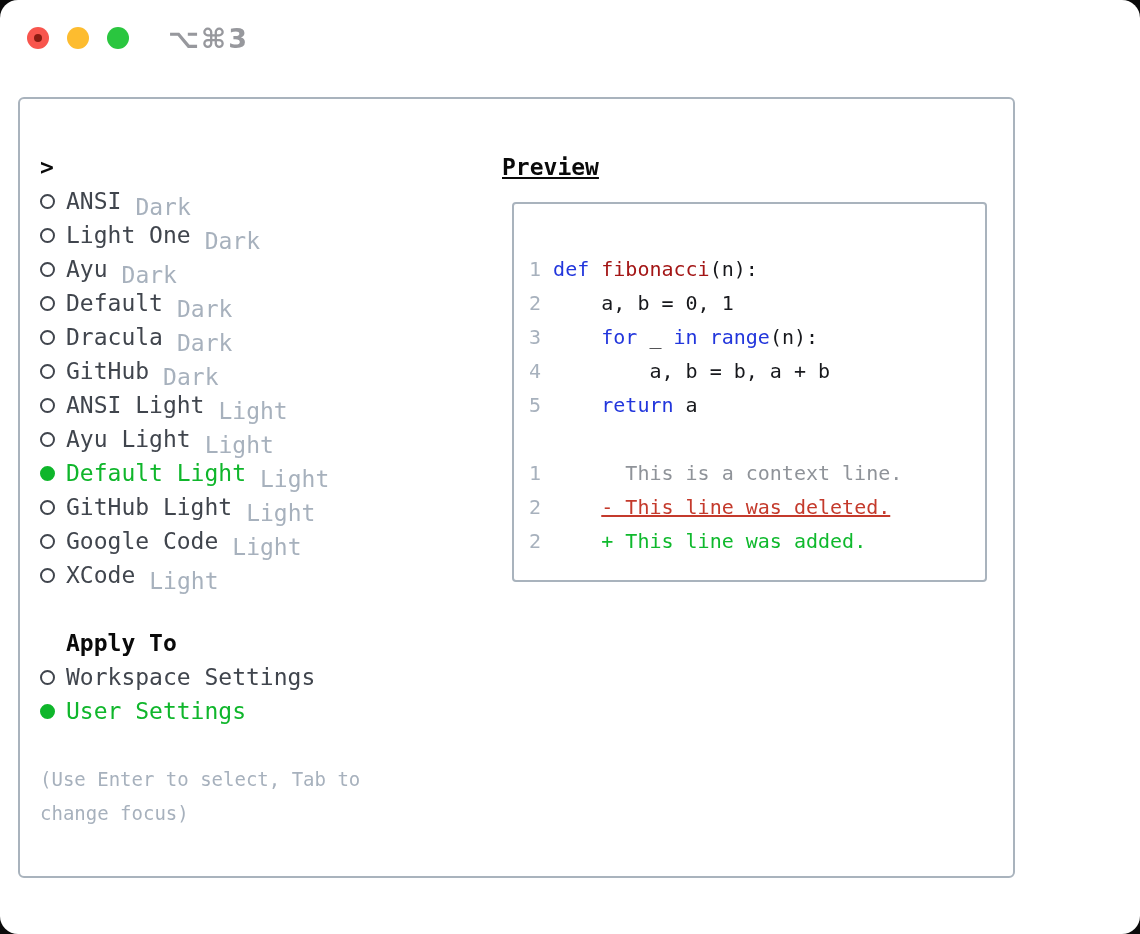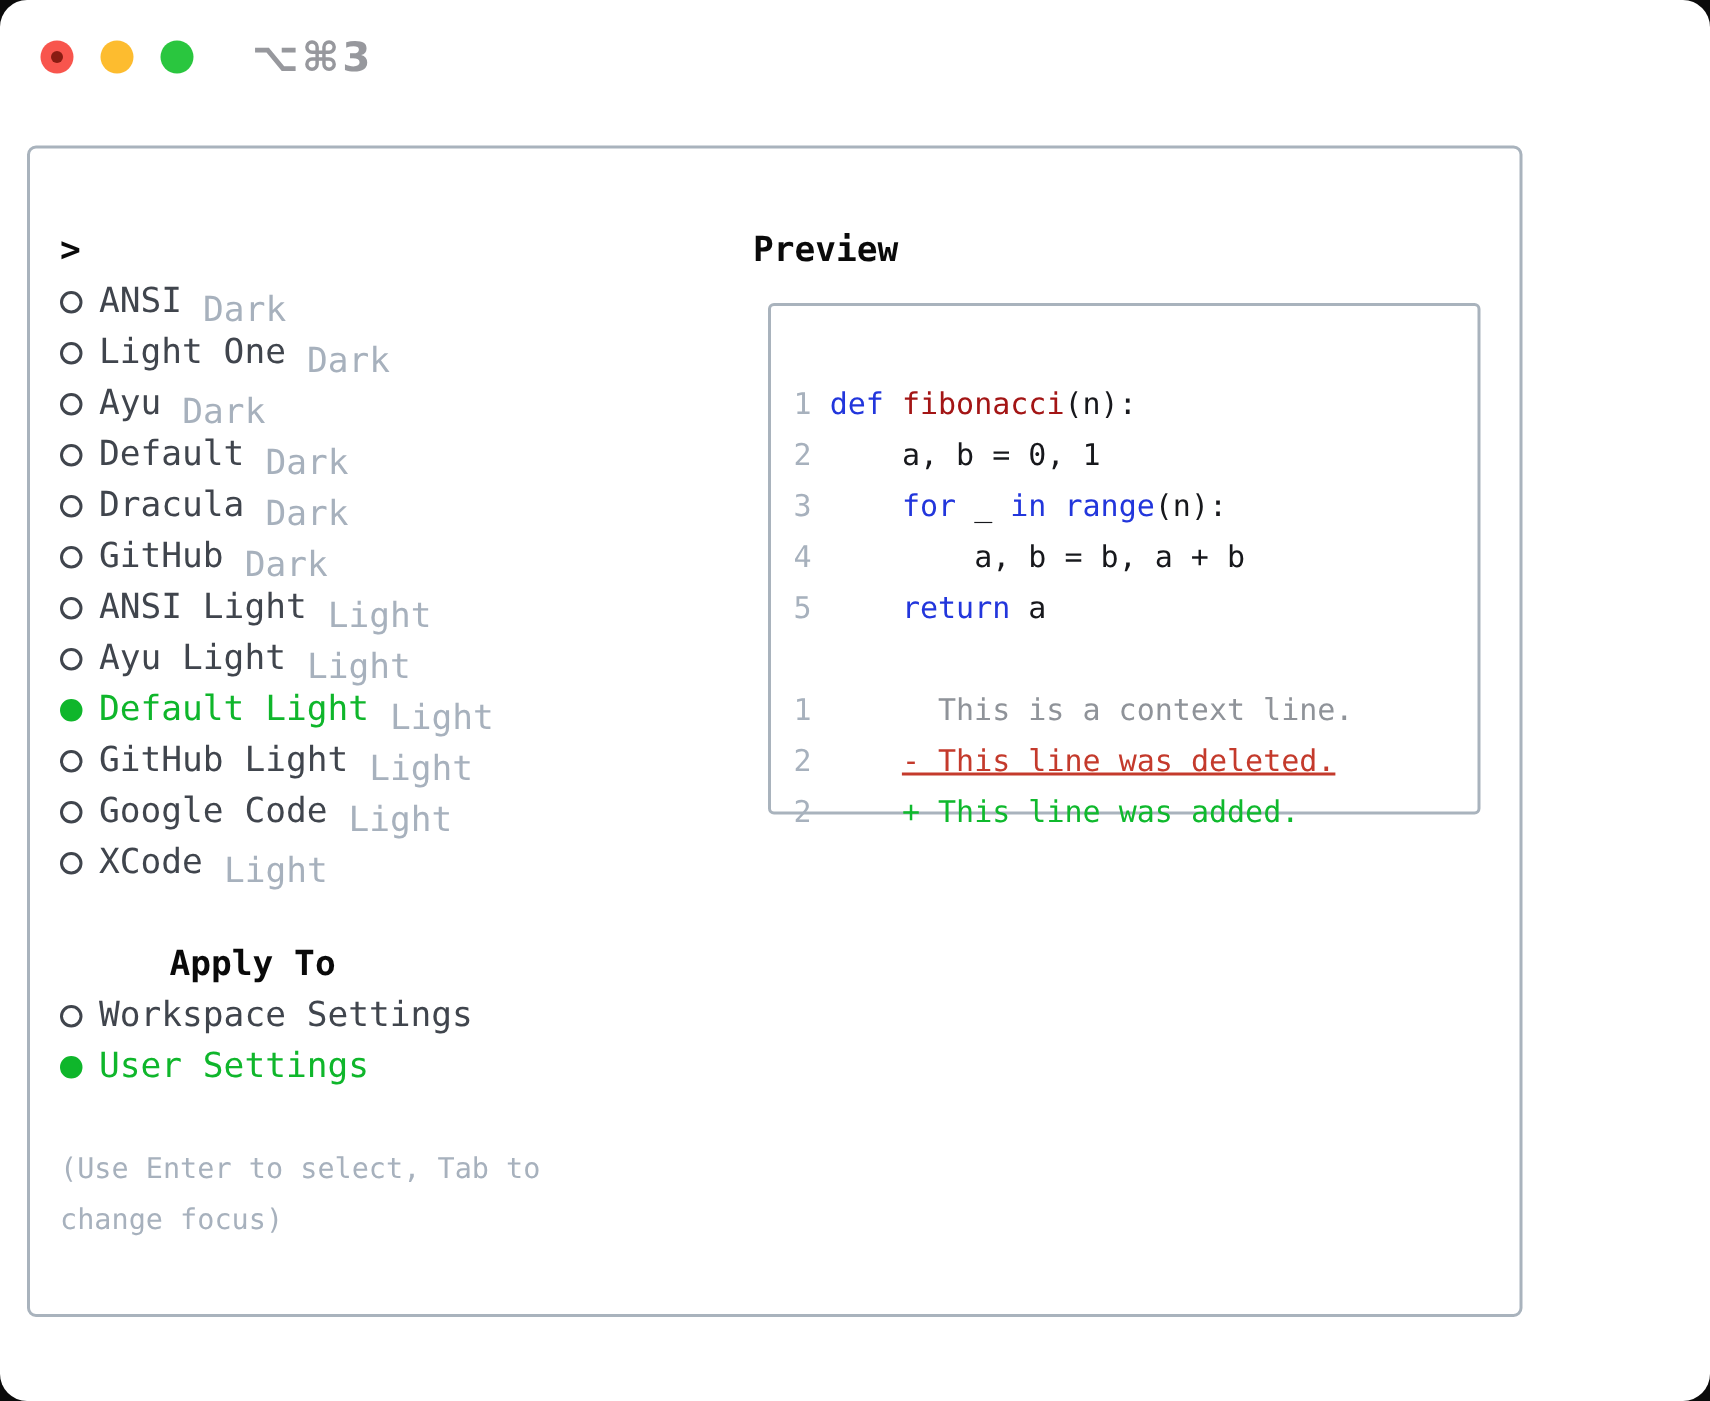--- a/index.html
+++ b/index.html
@@ -48,37 +48,38 @@
   .bullet { width:26px; display:flex; align-items:center; flex:none; }
   .radio {
     width:15px; height:15px; box-sizing:border-box;
     border:2px solid var(--ink,#40454d); border-radius:50%;
   }
   .radio.sel { background:var(--green,#0fb62b); border-color:var(--green,#0fb62b); }
   .hdr-text { font-weight:bold; color:var(--heading,#0a0a0a); }
   .prefix { width:26px; font-weight:bold; color:var(--heading,#0a0a0a); flex:none; }
   .name.sel { color:var(--green,#0fb62b); }
   .variant { color:var(--muted,#a7b1bd); margin-left:14px;margin-top:12px; }
-  .apply-header { margin-top:34px;gap:47px; }
+  .apply-header { margin-top:34px; }
   .help {
     margin-top:34px;
     font-size:19px; line-height:34px;
     color:var(--muted,#a7b1bd);
     white-space:pre-line;
   }
   
   .preview-label {
     position:absolute; left:482px; top:51px;
     height:34px; line-height:34px;
     font-size:23px; font-weight:bold;
     color:var(--heading,#0a0a0a);
+    text-decoration:underline;
   }
   .preview-box {
     position:absolute; left:492px; top:103px;
-    width:475px; height:341px; box-sizing:border-box;
+    width:475px; height:380px; box-sizing:border-box;
     border:2px solid var(--border,#a9b3bd);
     border-radius:4px;
   }
   .preview-lines {
     position:absolute; left:15px; top:48px;
     font-size:20px; line-height:34px;
     white-space:pre;
   }
   .pline { height:34px; }
   .seg-num   { color:var(--muted,#a7b1bd); }

